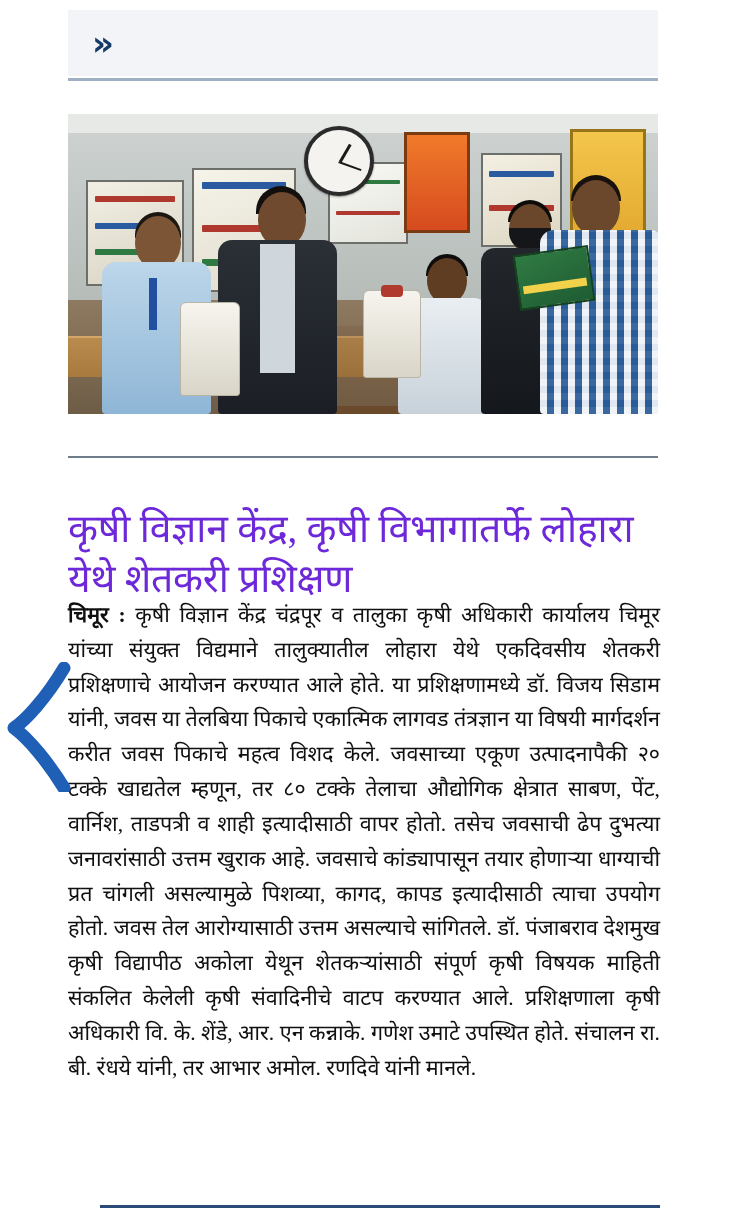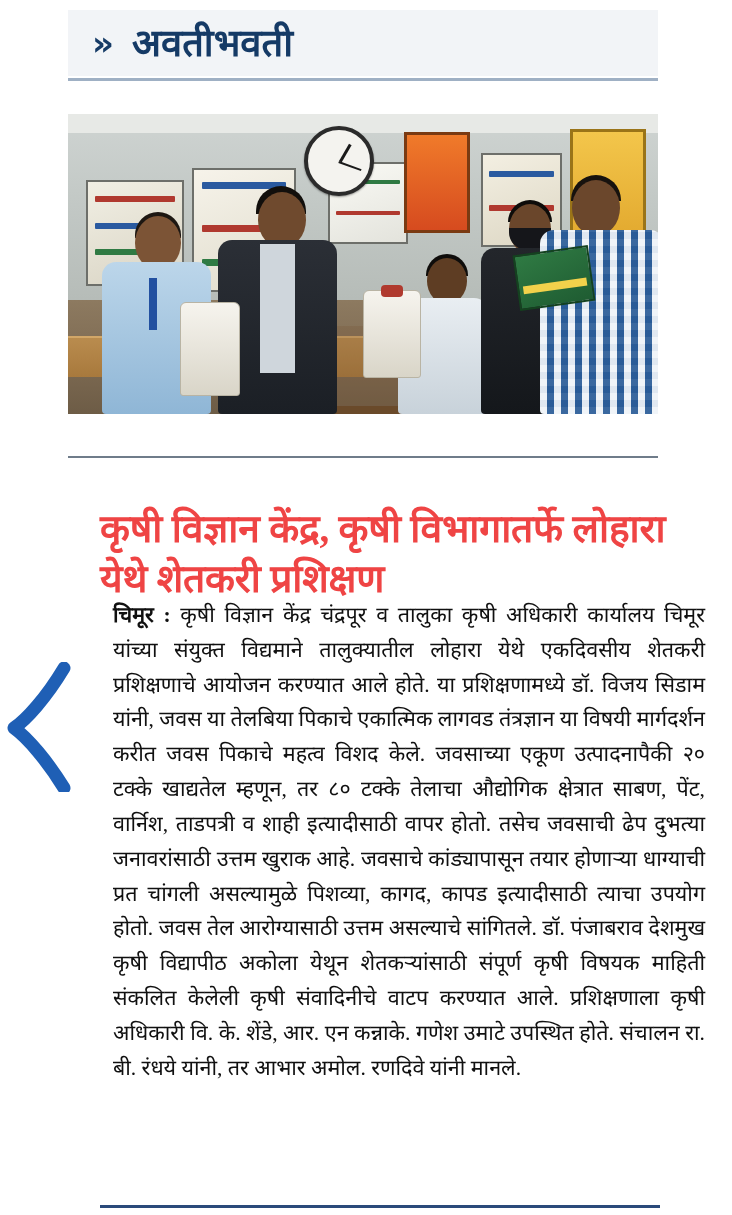--- a/index.html
+++ b/index.html
@@ -246,38 +246,36 @@
   }
 
   
   .headline {
     position: absolute;
     left: 68px;
     top: 478px;
     width: 600px;
     font-size: 39px;
     line-height: 1.28;
-    font-weight: bold;
-    color: #ef4444;
+    font-weight: normal;
+    color: #6d28d9;
     letter-spacing: -.2px;
-    margin-left: 32px;
   }
 
   
   .body-text {
     position: absolute;
     left: 68px;
     top: 598px;
     width: 592px;
     font-size: 21.5px;
     line-height: 1.62;
     color: #101010;
     text-align: justify;
     text-justify: inter-word;
-    margin-left: 45px;
   }
   .dateline {
     font-weight: bold;
   }
 
   
   .bottom-rule {
     position: absolute;
     left: 100px;
     top: 1205px;
@@ -297,21 +295,20 @@
   .blue-arrow svg { display: block; }
 </style>
 </head>
 <body>
 
 <div class="page">
 
   <div class="header-rule-left"></div>
   <div class="header-band">
     <span class="header-chevrons">»</span>
-    <span class="header-title">अवतीभवती</span>
   </div>
   <div class="header-underline"></div>
 
   <div class="photo-wrap">
     <div class="photo">
       <div class="wall">
         <div class="wall-top-strip"></div>
       </div>
       <div class="poster p1">
           <div class="poster-line" style="top:14%"></div>

